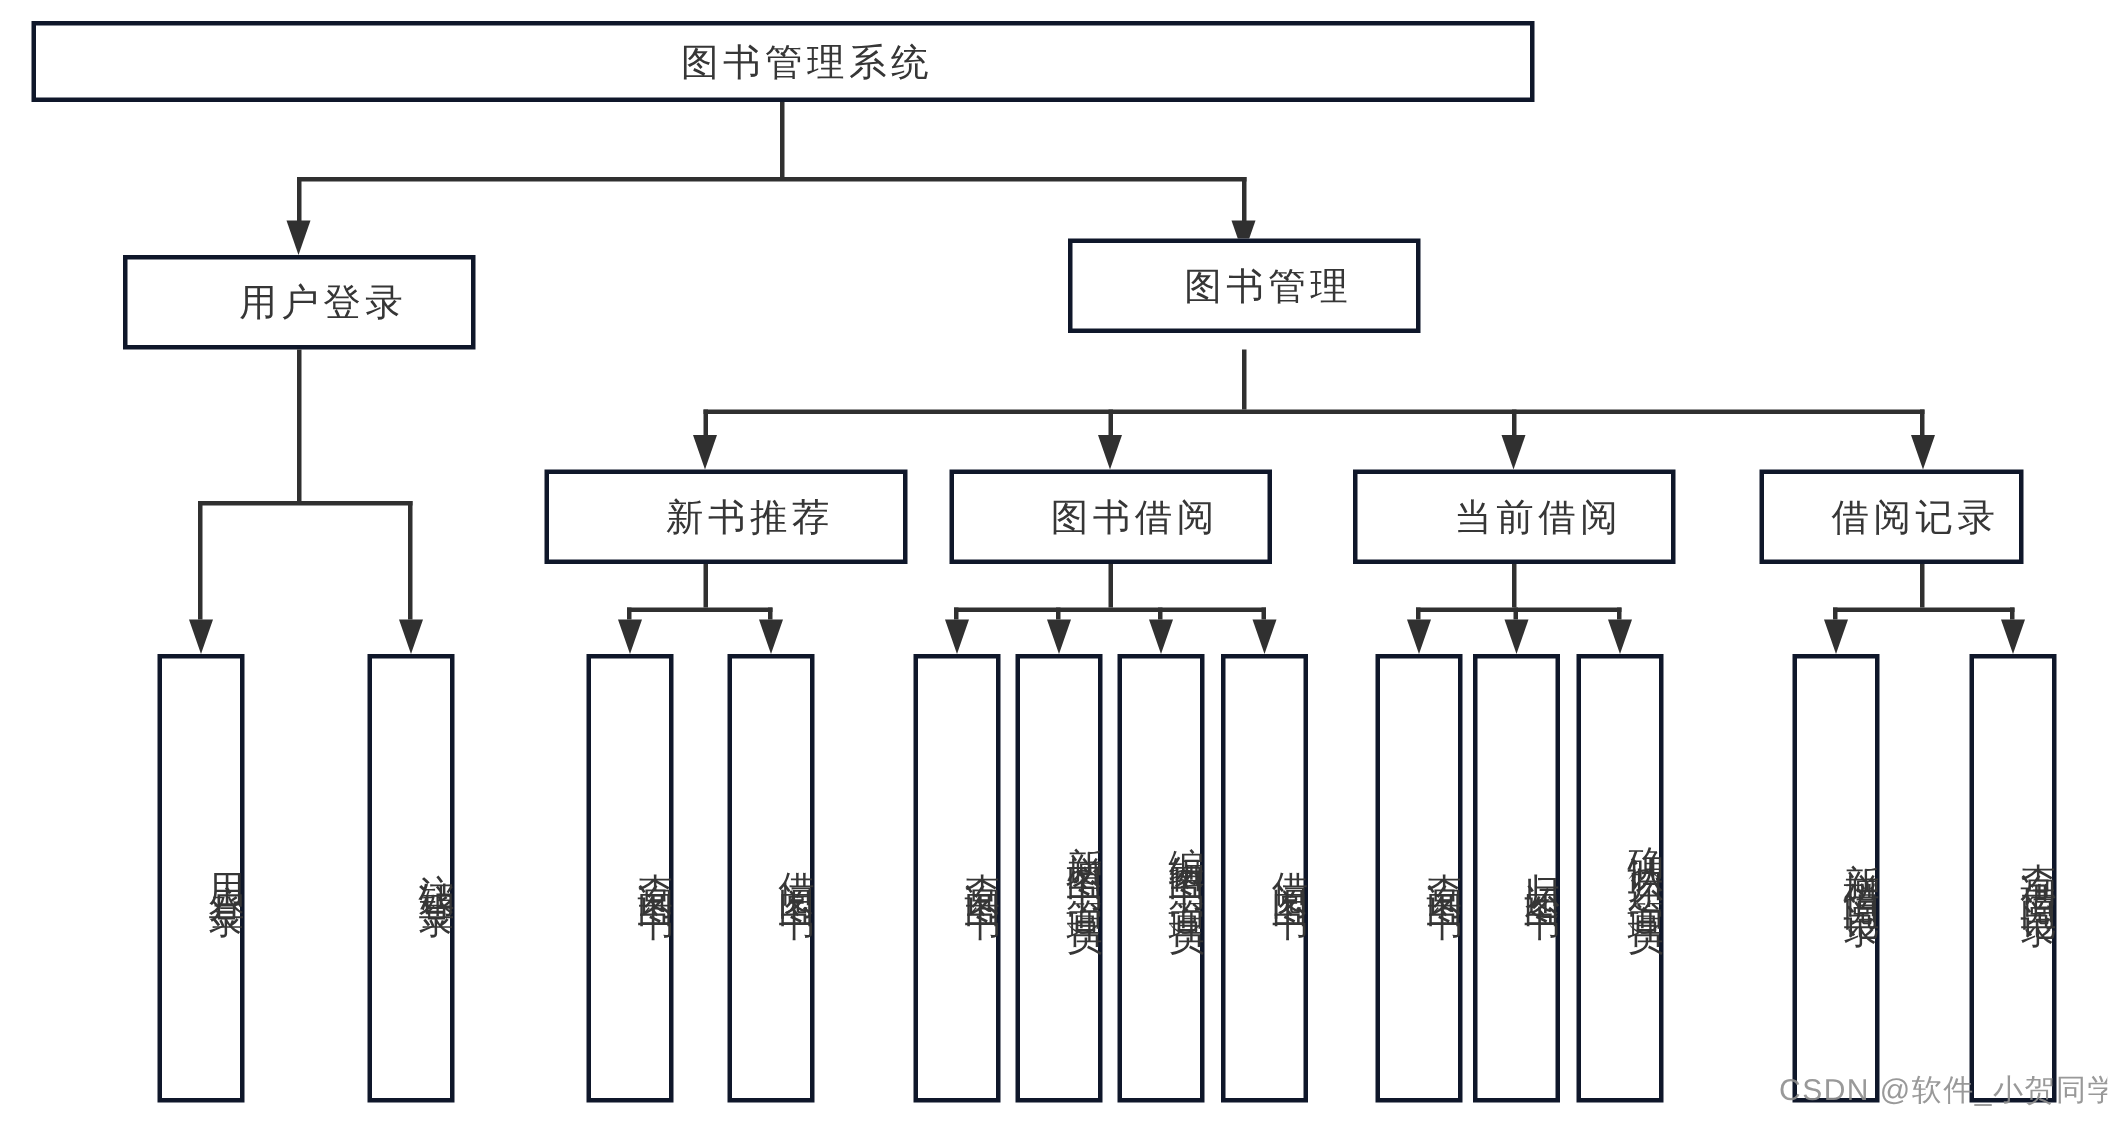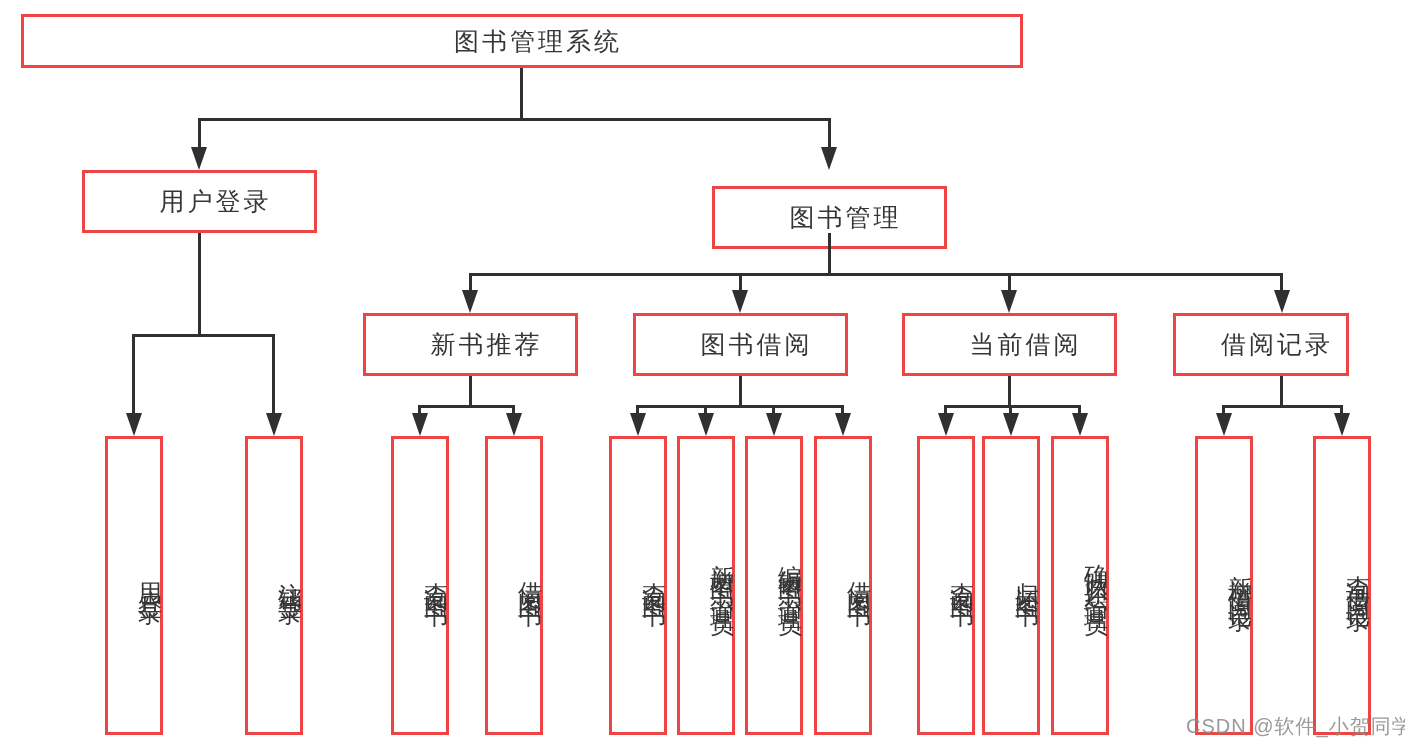--- a/index.html
+++ b/index.html
@@ -2,21 +2,21 @@
 <html><head>
 <meta charset="utf-8">
 <style>
   html,body{margin:0;padding:0;background:#ffffff;}
   #canvas{
     position:relative;width:1405px;height:747px;background:#ffffff;overflow:hidden;
     font-family:"Liberation Sans","DejaVu Sans",sans-serif;color:#333333;
   }
   .box{
     position:absolute;box-sizing:border-box;background:#ffffff;
-    border:3px solid #ef4444;
+    border:3px solid #0f172a;
     display:flex;align-items:center;justify-content:center;padding-left:32px;
   }
   .hlabel{font-size:25px;letter-spacing:3px;color:#363636;white-space:nowrap;}
   .leaf{padding-bottom:18px;}
   .vtext{
     writing-mode:vertical-rl;text-orientation:mixed;
     font-size:24px;letter-spacing:7px;color:#363636;line-height:1;
   }
   .lh{position:absolute;height:3px;background:#303030;}
   .lv{position:absolute;width:3px;background:#303030;}
@@ -42,21 +42,21 @@
   <div class="lv" style="left:520px;top:68px;height:50px;"></div>
   <div class="lh" style="left:198px;top:118px;width:633px;"></div>
   <div class="lv" style="left:198px;top:118px;height:32px;"></div>
   <div class="lv" style="left:828px;top:118px;height:32px;"></div>
   <div class="ar" style="left:191px;top:147px;"></div>
   <div class="ar" style="left:821px;top:147px;"></div>
 
   <div class="box" style="left:82px;top:170px;width:235px;height:63px;">
     <span class="hlabel">用户登录</span>
   </div>
-  <div class="box" style="left:712px;top:186px;width:235px;height:63px;">
+  <div class="box" style="left:712px;top:159px;width:235px;height:63px;">
     <span class="hlabel">图书管理</span>
   </div>
 
   <div class="lv" style="left:198px;top:233px;height:101px;"></div>
   <div class="lh" style="left:132px;top:334px;width:143px;"></div>
   <div class="lv" style="left:132px;top:334px;height:79px;"></div>
   <div class="lv" style="left:272px;top:334px;height:79px;"></div>
   <div class="ar" style="left:126px;top:413px;"></div>
   <div class="ar" style="left:266px;top:413px;"></div>
 
@@ -64,21 +64,21 @@
   <div class="lh" style="left:469px;top:273px;width:814px;"></div>
   <div class="lv" style="left:469px;top:273px;height:17px;"></div>
   <div class="lv" style="left:739px;top:273px;height:17px;"></div>
   <div class="lv" style="left:1008px;top:273px;height:17px;"></div>
   <div class="lv" style="left:1280px;top:273px;height:17px;"></div>
   <div class="ar" style="left:462px;top:290px;"></div>
   <div class="ar" style="left:732px;top:290px;"></div>
   <div class="ar" style="left:1001px;top:290px;"></div>
   <div class="ar" style="left:1274px;top:290px;"></div>
 
-  <div class="box" style="left:363px;top:313px;width:215px;height:63px;">
+  <div class="box" style="left:363px;top:313px;width:242px;height:63px;">
     <span class="hlabel">新书推荐</span>
   </div>
   <div class="box" style="left:902px;top:313px;width:215px;height:63px;">
     <span class="hlabel">当前借阅</span>
   </div>
   <div class="box" style="left:633px;top:313px;width:215px;height:63px;">
     <span class="hlabel">图书借阅</span>
   </div>
   <div class="box" style="left:1173px;top:313px;width:176px;height:63px;">
     <span class="hlabel">借阅记录</span>

